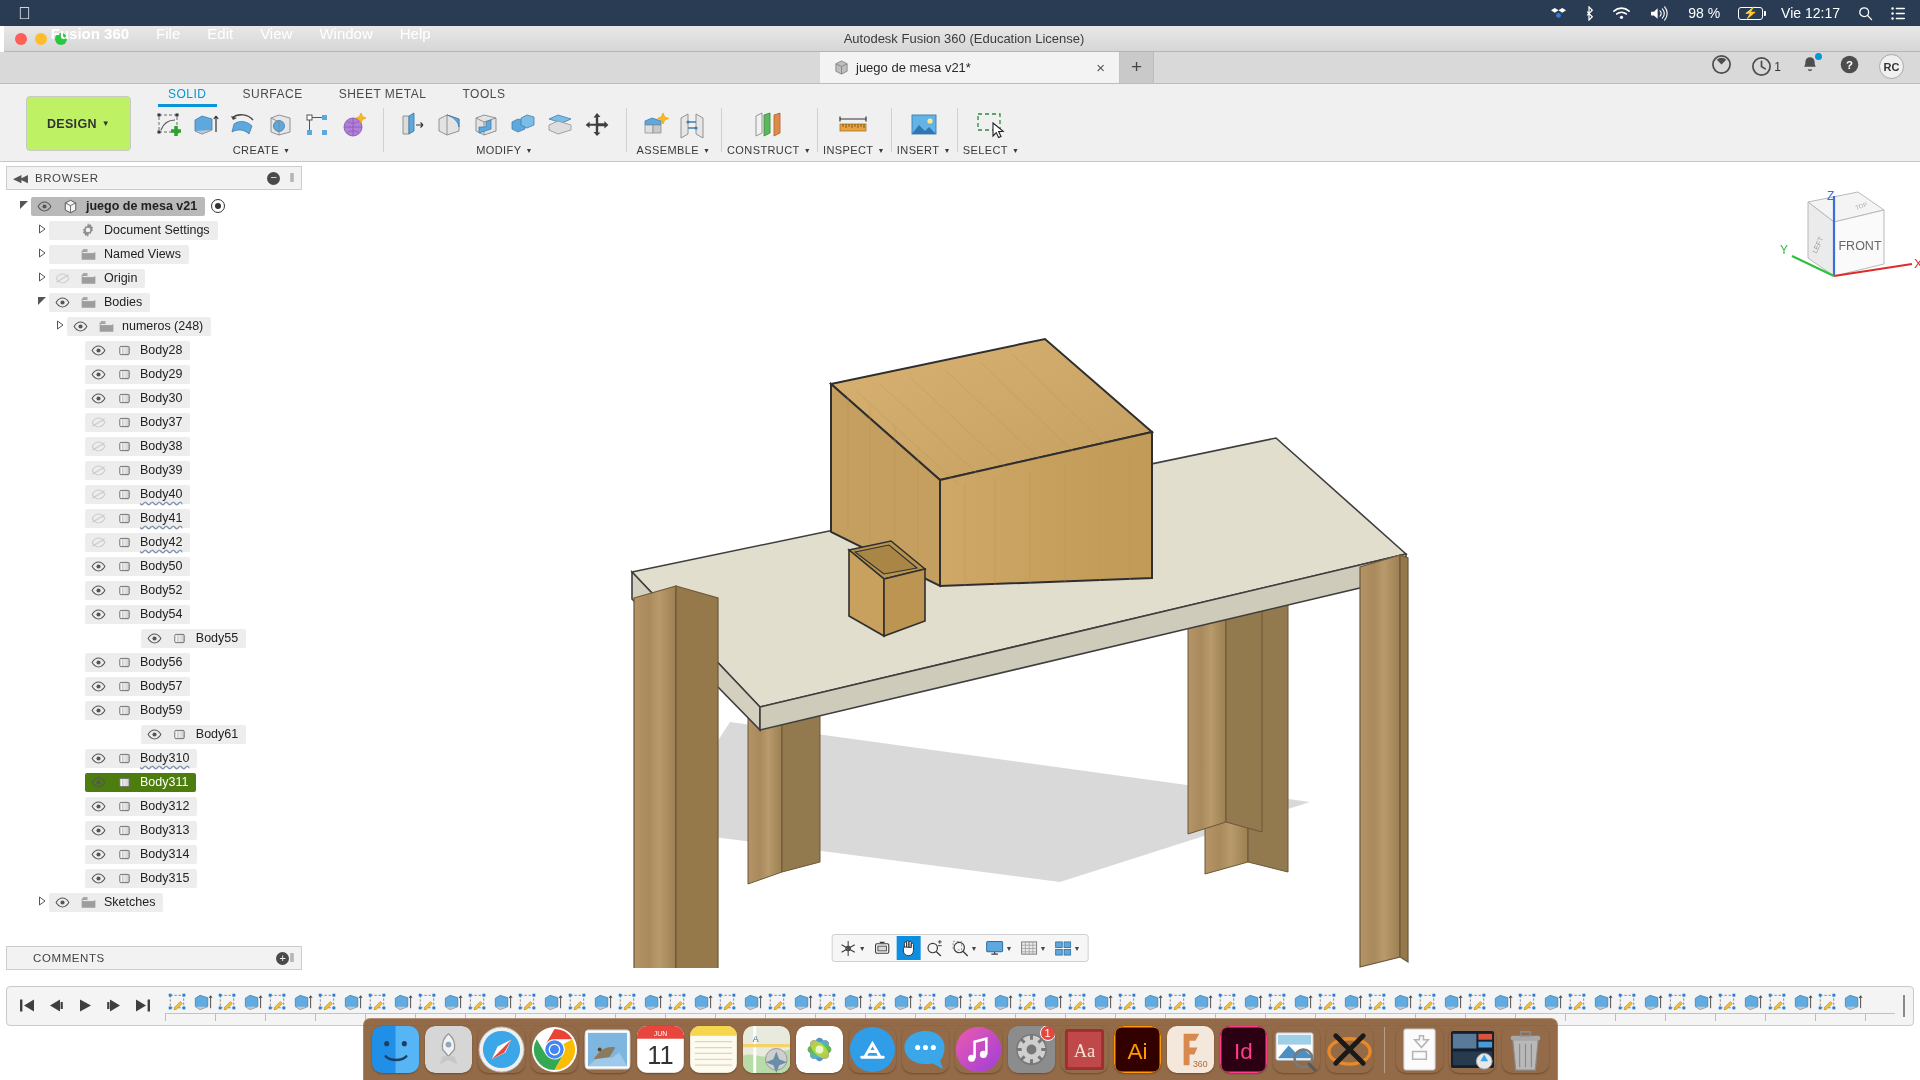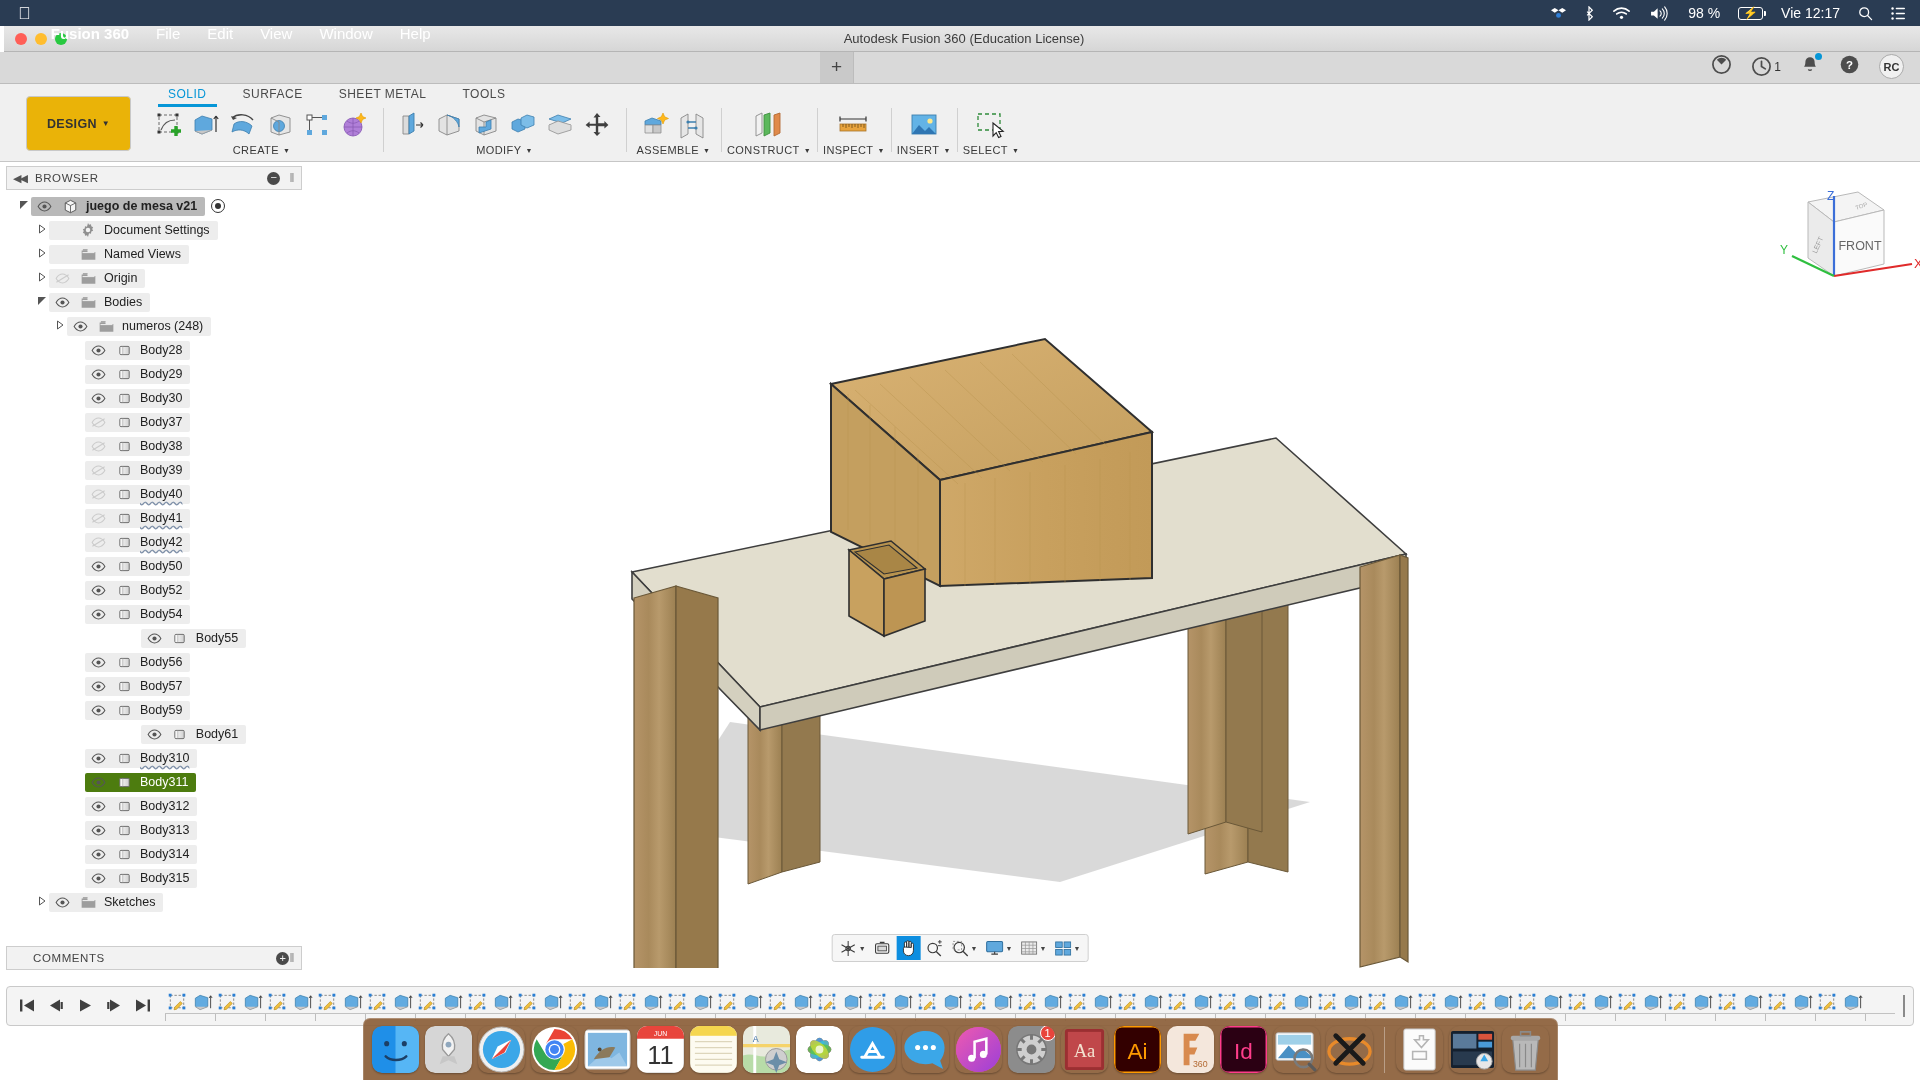--- a/index.html
+++ b/index.html
@@ -84,21 +84,21 @@
   .bell-dot { position: absolute; right: -2px; top: -2px; width: 7px; height: 7px; background: #0696d7; border-radius: 50%; }
   .badge-n { font-size: 12px; color: #333; margin-left: 2px; }
 
   
   .ribbon {
     position: absolute; top: 84px; left: 0; width: 1920px; height: 78px;
     background: #f0f0f0; border-bottom: 1px solid #c6c6c6; z-index: 40;
   }
   .ws-btn {
     position: absolute; left: 26px; top: 12px; width: 105px; height: 55px;
-    background: #eab308; border: 1px solid #c8c8c8; border-radius: 4px;
+    background: #bef264; border: 1px solid #c8c8c8; border-radius: 4px;
     display: flex; align-items: center; justify-content: center;
     font-size: 12.5px; font-weight: bold; color: #333; letter-spacing: .3px;
   }
   .ws-btn .car { font-size: 8px; margin-left: 5px; }
 
   .tabs-row { position: absolute; left: 150px; top: -1px; display: flex; height: 22px; }
   .rtab {
     font-size: 12px; color: #4a4a4a; padding: 4px 18px 3px;
     letter-spacing: .5px; position: relative; white-space: nowrap;
   }
@@ -311,20 +311,31 @@
     <div class="traffic">
       <span class="t-red"></span>
       <span class="t-yel"></span>
       <span class="t-grn"></span>
     </div>
     <div class="wintitle">Autodesk Fusion 360 (Education License)</div>
   </div>
 
   <div class="tabbar">
     <div style="width:820px"></div>
+    <div class="doctab">
+      <span class="cubeicon">
+        <svg width="15" height="15" viewBox="0 0 16 16">
+            <path d="M8 1l6 3v8l-6 3-6-3V4z" fill="#bfbfbf" stroke="#777" stroke-width=".8"></path>
+            <path d="M2 4l6 3 6-3M8 7v8" stroke="#777" stroke-width=".8" fill="none"></path>
+          </svg>
+      </span>
+      <span>juego de mesa v21*</span>
+      <span class="spacer"></span>
+      <span class="xbtn">×</span>
+    </div>
     <div class="newtab">+</div>
     <div class="right-icons">
       <span>
         <svg width="21" height="21" viewBox="0 0 22 22">
             <circle cx="11" cy="11" r="9" stroke="#4d4d4d" stroke-width="1.8" fill="none"></circle>
             <path d="M11 11l5-5a7 7 0 0 0-9.9 0z" fill="#4d4d4d"></path>
           </svg>
       </span>
       <span style="display:flex;align-items:center">
         <svg width="21" height="21" viewBox="0 0 22 22">

